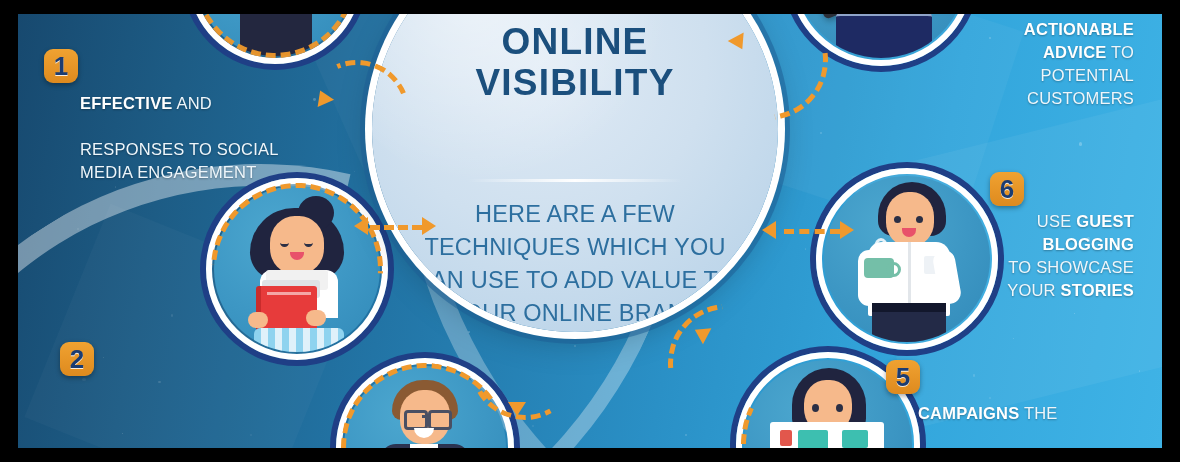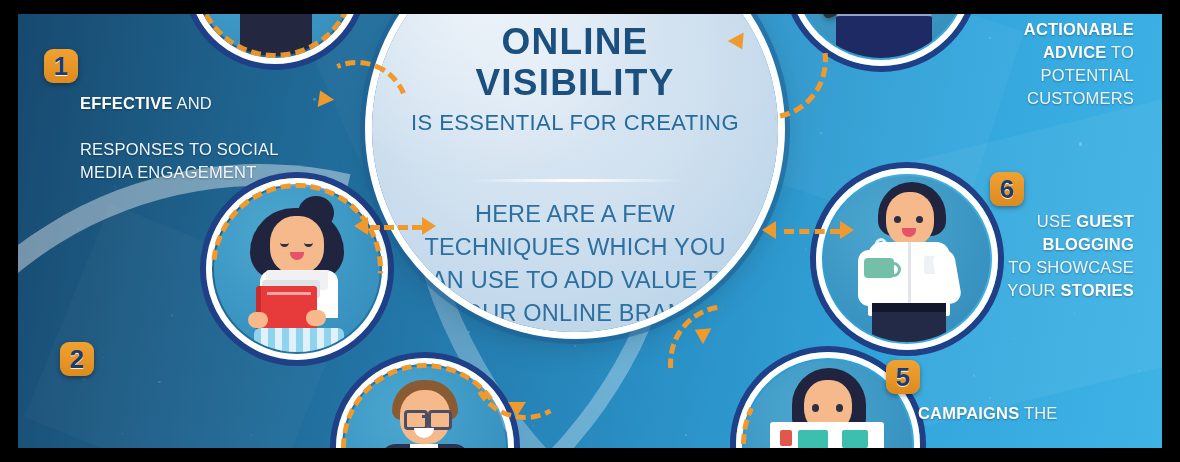--- a/index.html
+++ b/index.html
@@ -253,21 +253,20 @@
       </div>
       <div class="arcdash" style="inset:-3px;transform:rotate(160deg);"></div>
     </div>
 
     <div id="hub">
       <div id="hub-inner">
         <div id="hub-sheen"></div>
         <div id="hub-text">
           <div class="t-online">ONLINE</div>
           <div class="t-visibility">VISIBILITY</div>
-          <div class="t-essential">IS ESSENTIAL FOR CREATING</div>
         </div>
         <div id="hub-div"></div>
         <div id="hub-body">HERE ARE A FEW TECHNIQUES WHICH YOU CAN USE TO ADD VALUE TO YOUR ONLINE BRAND VISIBILITY CAMPAIGNS</div>
       </div>
     </div>
 
     <div>
       <div class="dash" style="left:766px;top:215px;width:56px;"></div>
       <div class="atri tri-l" style="left:744px;top:207px;"></div>
       <div class="atri tri-r" style="left:822px;top:207px;"></div>

